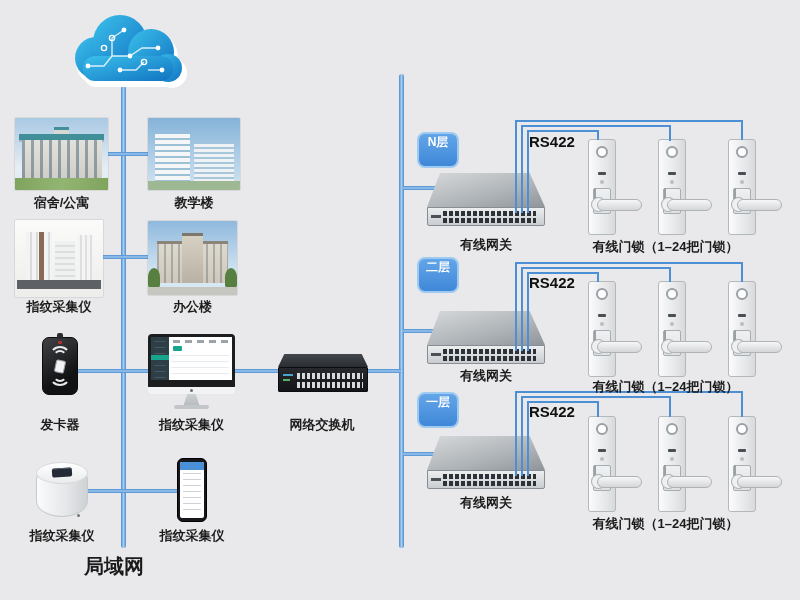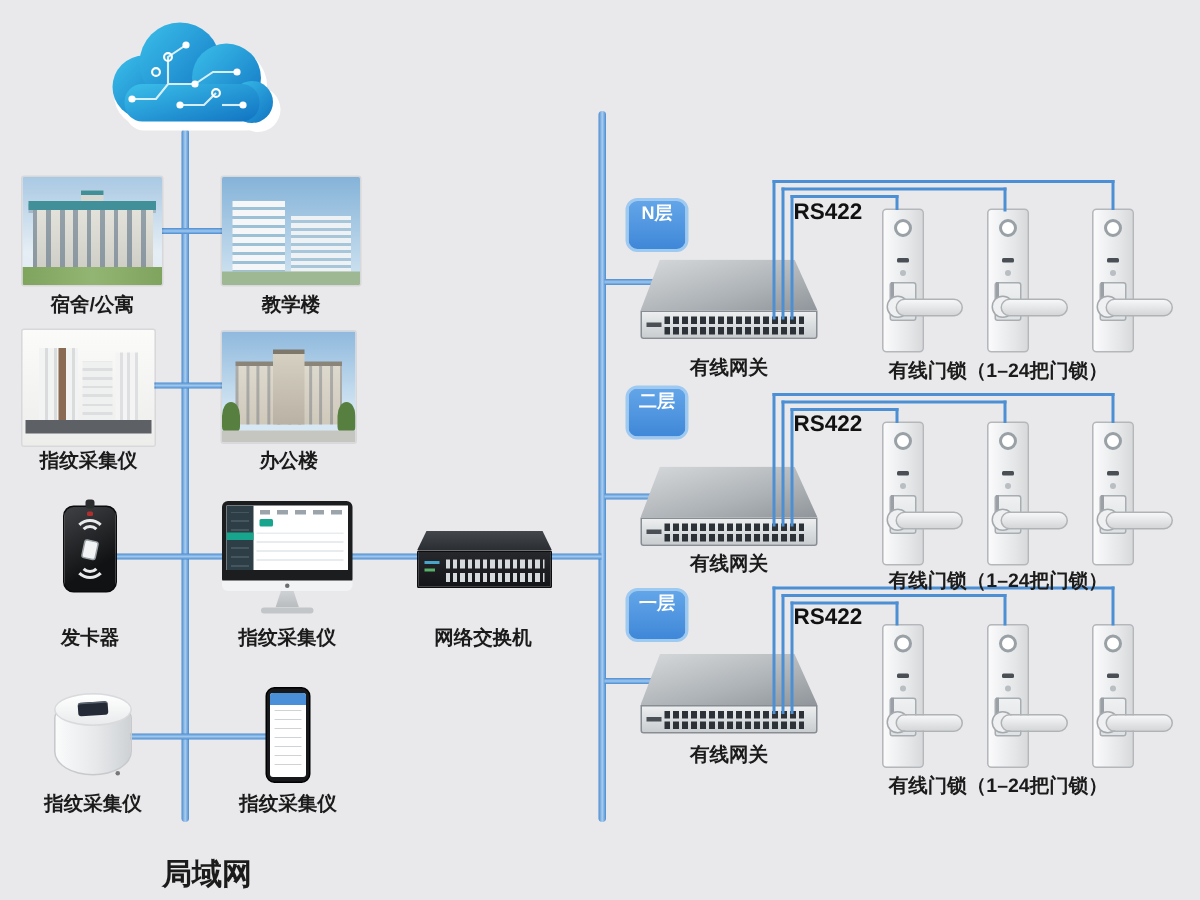--- a/index.html
+++ b/index.html
@@ -417,15 +417,15 @@
   <div class="lock" style="left:728px;top:416px;">
     <span class="lk-ring"></span>
       <span class="lk-led"></span>
       <span class="lk-dot"></span>
     <span class="lk-panel"><span class="lk-key"></span></span>
       <span class="lk-pivot"></span>
       <span class="lk-bar"></span>
   </div>
   <div class="lbl" style="left:568px;top:515px;width:195px;">有线门锁（1–24把门锁）</div>
 
-  <div class="net-lbl" style="left:96px;top:553px;width:84px;margin-top:16px;">局域网</div>
+  <div class="net-lbl" style="left:72px;top:553px;width:84px;">局域网</div>
 
 </div>
 
 </body></html>

